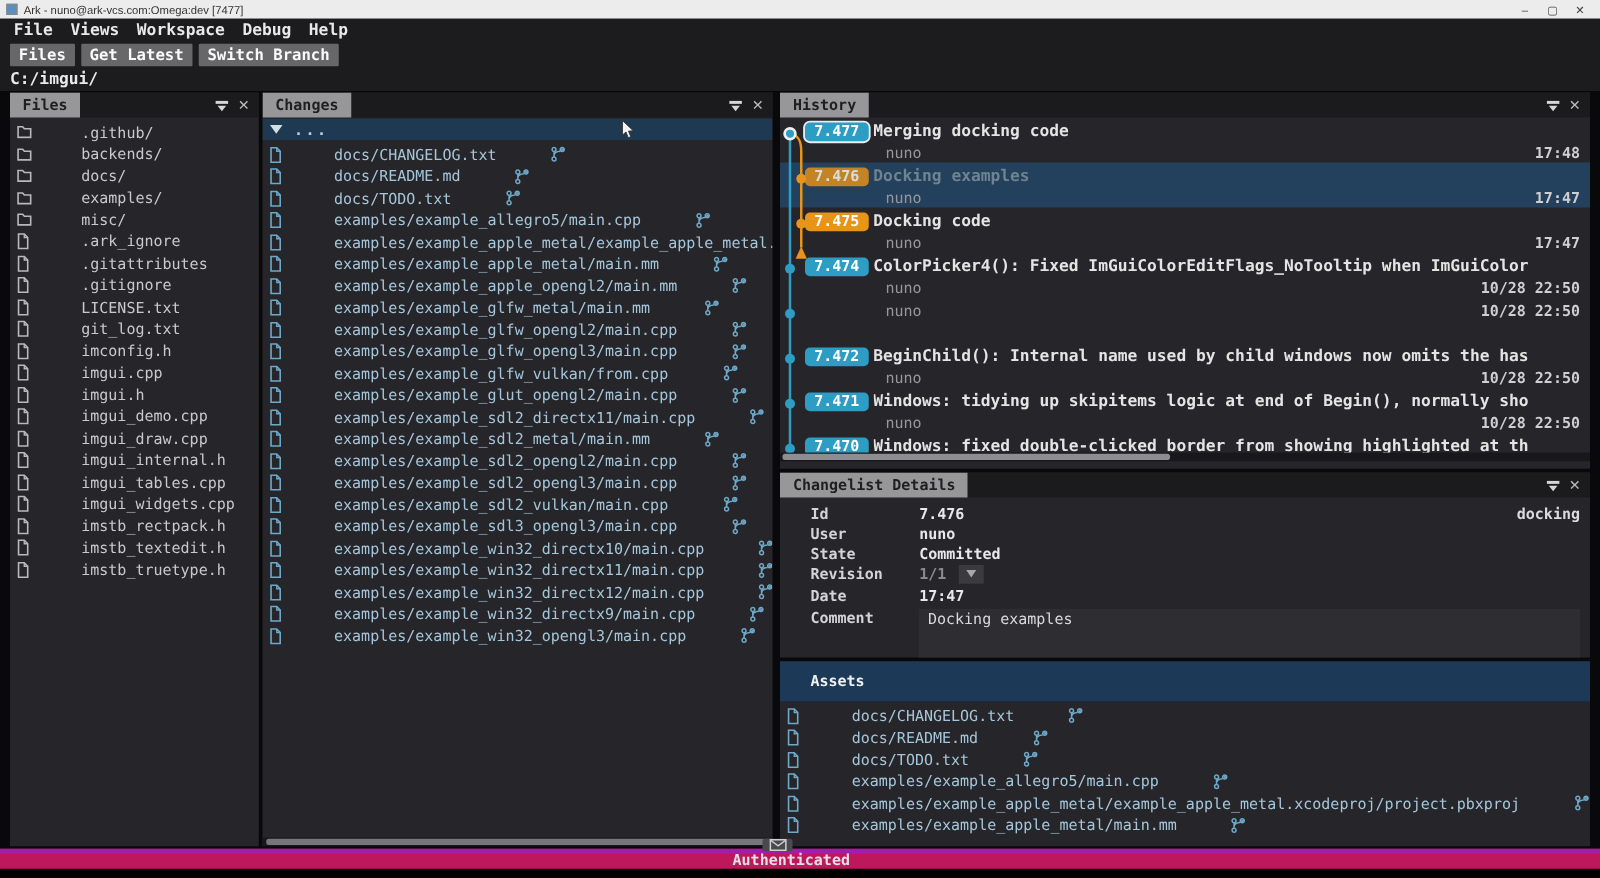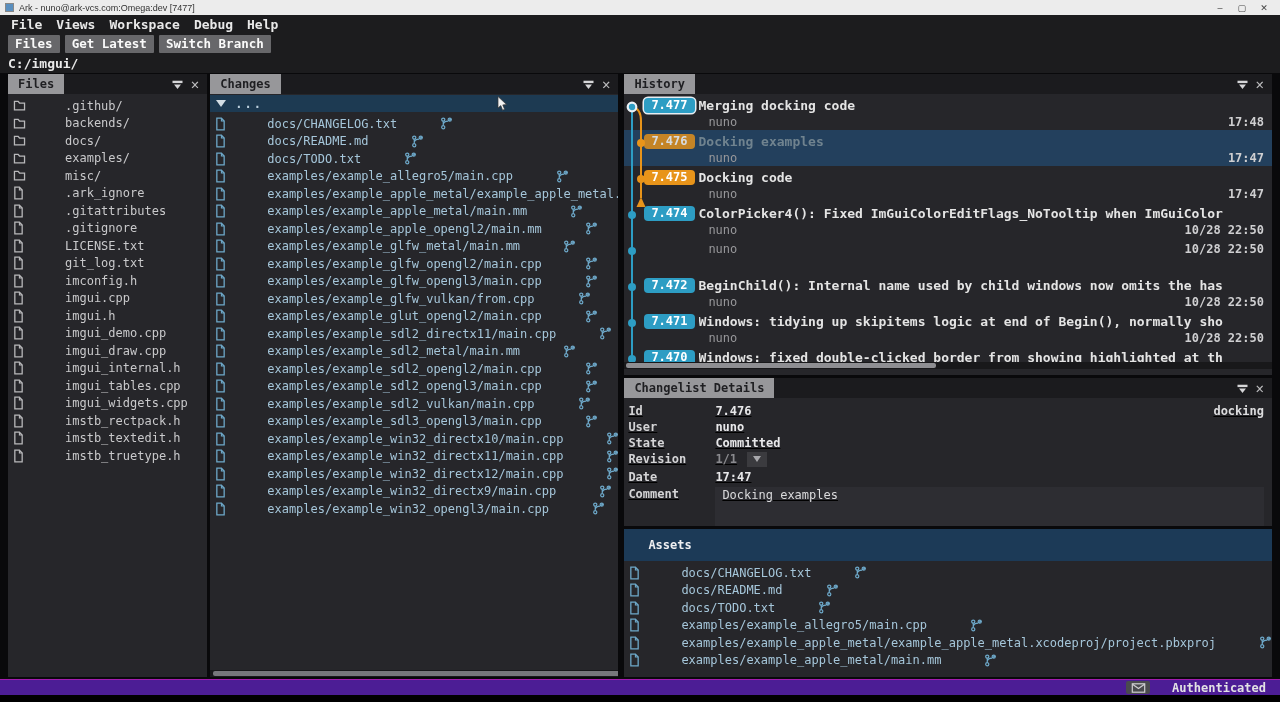--- a/index.html
+++ b/index.html
@@ -72,43 +72,43 @@
              margin-right:4px; flex:none; }
   .h-badge.current { box-shadow:0 0 0 1.5px #e7edf2; }
   .h-msg { font-size:13px; font-weight:700; color:#e4e4e4; white-space:nowrap; overflow:hidden; }
   .h-entry.sel .h-msg { color:#70838f; }
   .h-line2 { display:flex; align-items:center; padding-left:84px; padding-right:8px; height:15px; }
   .h-user { font-size:12px; color:#97979a; }
   .h-time { margin-left:auto; font-size:12px; font-weight:700; color:#cfcfd1; }
 
   
   .dbody { padding-top:5px; font-size:12px; flex:1; display:flex; flex-direction:column; }
-  .drow { display:flex; align-items:center; min-height:16px; padding-left:4px;text-decoration:underline; }
+  .drow { display:flex; align-items:center; min-height:16px; padding-left:24px; }
   .dlabel { width:87px; flex:none; color:#d4d4d6; font-weight:700; }
   .dvalue { color:#e8e8ea; font-weight:700; }
   .dvalue.dim { color:#8a8a8e; }
   .dright { margin-left:auto; padding-right:8px; color:#dcdcde; font-weight:700; }
   .ddrop { width:20px; height:15px; background:#3b3b3f; margin-left:10px;
            display:flex; align-items:center; justify-content:center; }
   .ddrop .tri { width:0; height:0; border-left:4px solid transparent; border-right:4px solid transparent;
                 border-top:6px solid #a8a8ac; }
   .drow.gap { margin-top:2px; }
   .commentrow { align-items:flex-start; margin-top:2px; flex:1; }
   .commentbox { flex:1; margin-right:8px; background:#2d2d32; height:62px;
                 padding:1px 7px; color:#dadadc; font-size:12px; }
 
   
   .assetshead { height:32px; background:#1c3a57; display:flex; align-items:center;
                 padding-left:24px; flex:none; }
   .assetshead span { color:#f0f0f2; font-size:12px; font-weight:700; }
 
   
-  .statusbar { position:absolute; left:0; right:0; bottom:7px; height:16px; background:#4c1d95;
-               border-top:1px solid #a21caf; display:flex; align-items:center;
-               justify-content:flex-end; padding-right:14px; }
+  .statusbar { position:absolute; left:0; right:0; bottom:7px; height:16px; background:#be185d;
+               border-top:4px solid #a21caf; display:flex; align-items:center;
+               justify-content:flex-end; padding-right:14px;flex-direction:column; }
   .mailicon { width:24px; height:13px; background:#4a4a4e; border-radius:2px;
               display:flex; align-items:center; justify-content:center; margin-right:22px; }
   .authtext { color:#e2e2e4; font-size:12px; font-weight:700; }
 
   
   .cursor { position:absolute; z-index:9; }
 </style>
 </head>
 <body>
 

